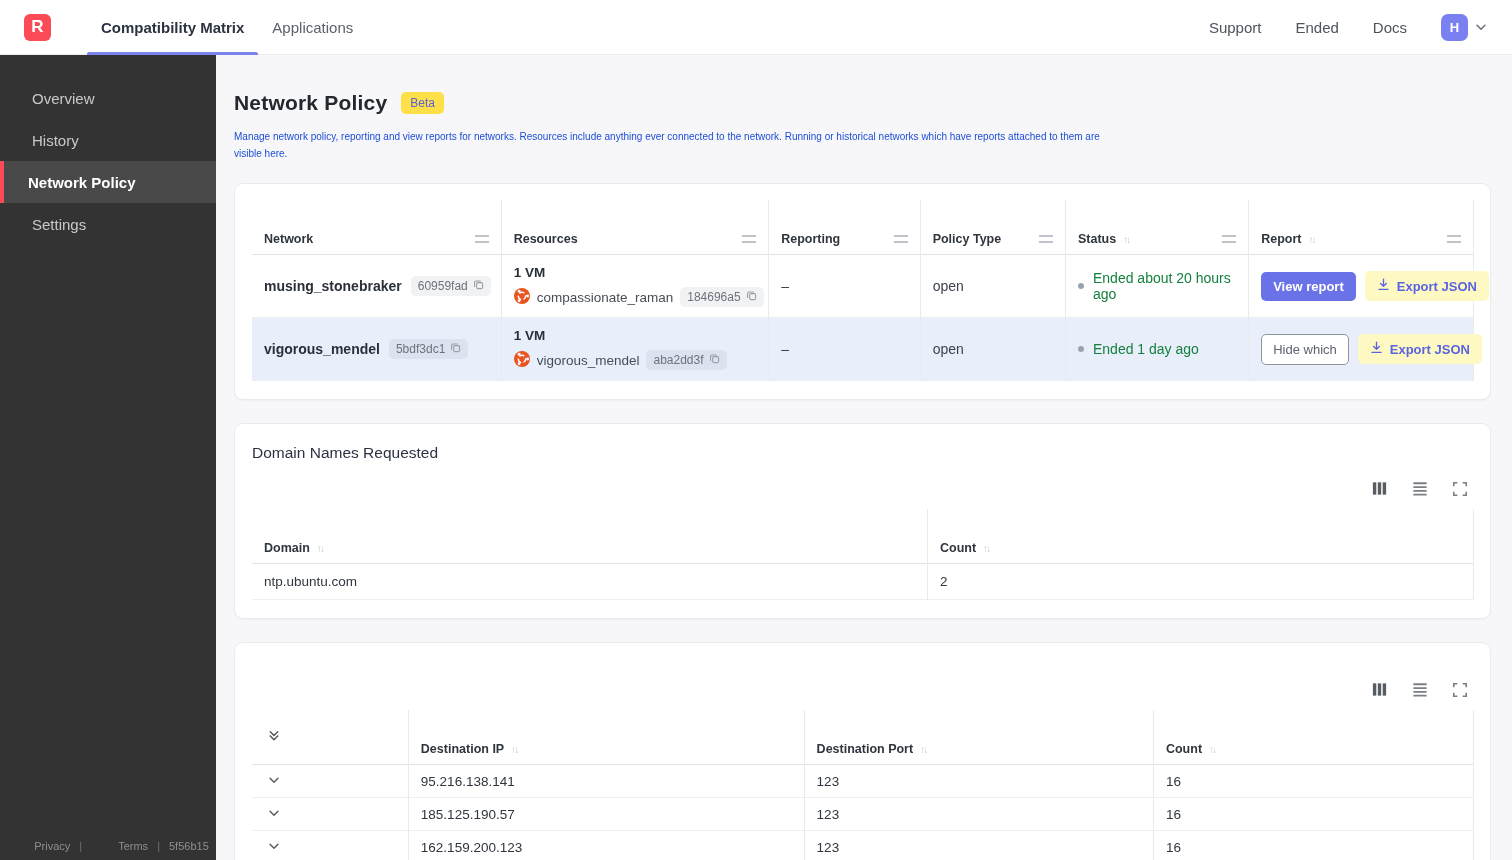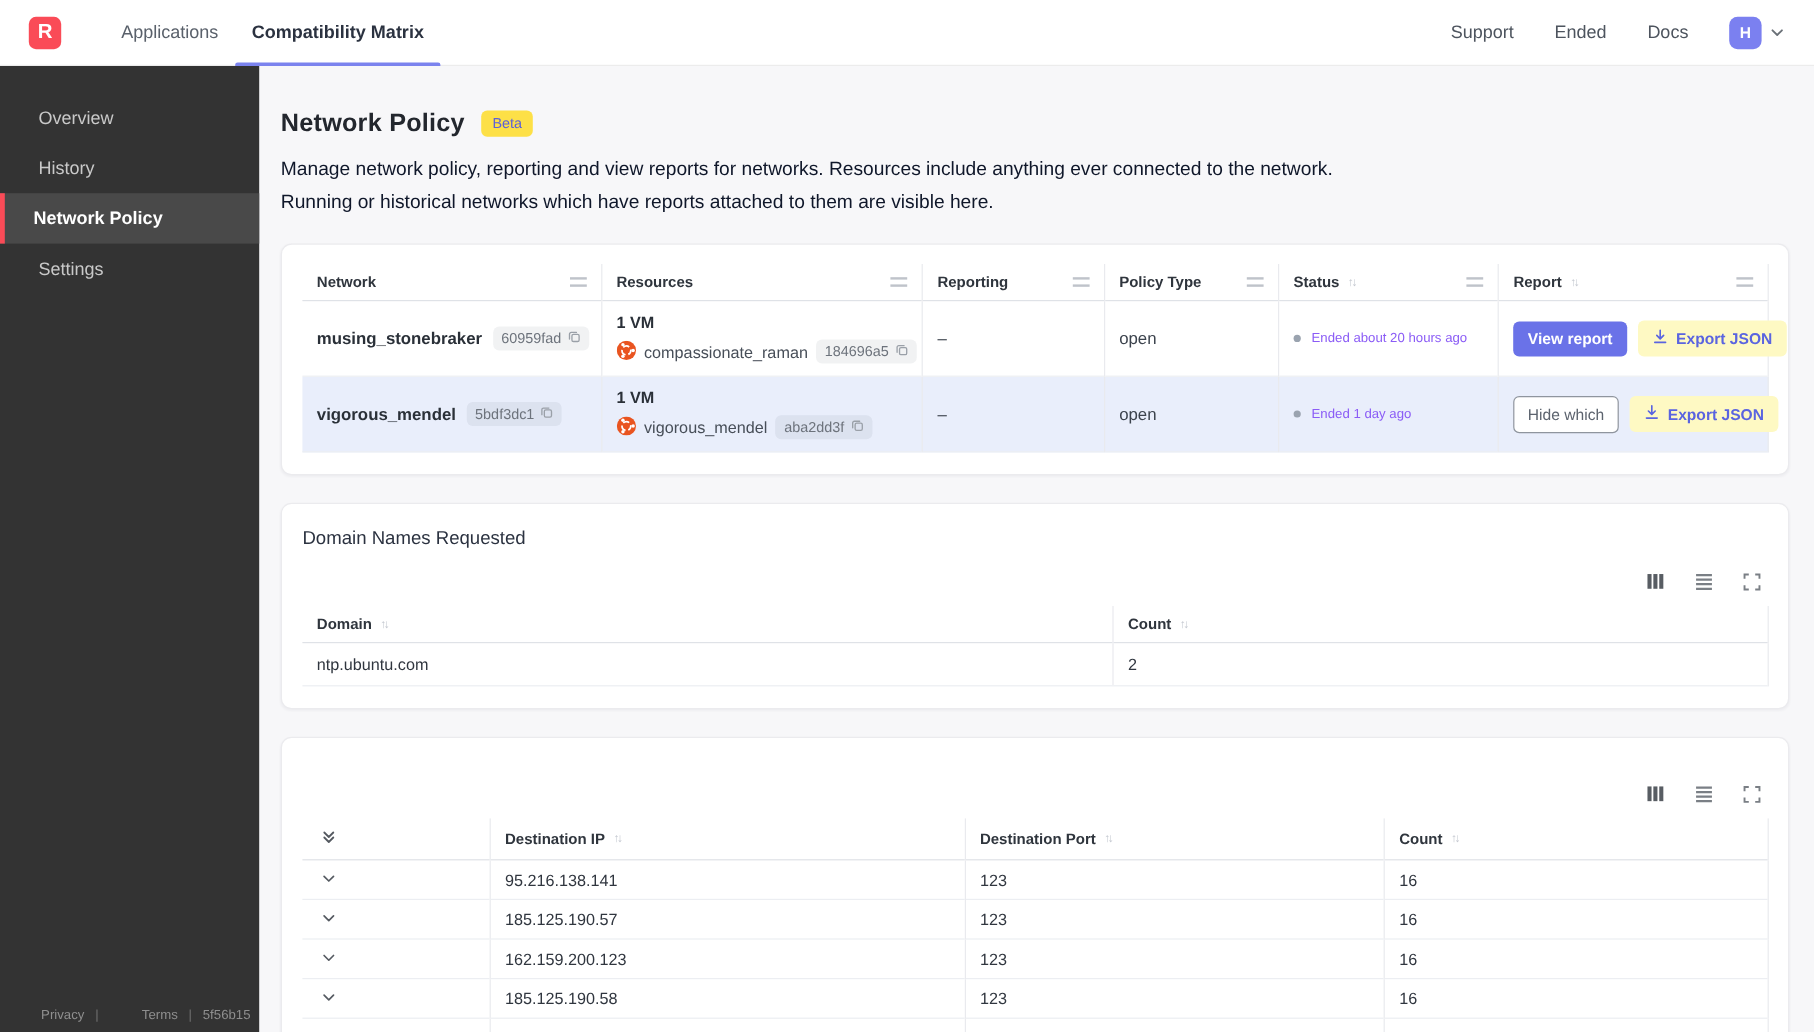--- a/index.html
+++ b/index.html
@@ -31,78 +31,78 @@
                  align-items:center; gap:9px; font-size:11px; color:#8f8f8f; }
   .side-footer .sep { color:#6f6f6f; }
   .side-footer a { color:#8f8f8f; text-decoration:none; cursor:pointer;margin-left:27px; }
 
   .main { flex:1; background:#f7f7f9; padding:36px 21px 0 18px; overflow:hidden; }
 
   
   .page-head { display:flex; align-items:center; gap:14px; }
   .page-title { font-size:21px; font-weight:bold; color:#23272e; letter-spacing:.2px; }
   .beta-badge { background:#fde047; color:#5c60d8; font-size:12px; padding:4px 9px; border-radius:5px; }
-  .page-desc { margin-top:13px; font-size:16px; color:#0f172a; line-height:1.7; max-width:880px; }
+  .page-desc { margin-top:13px; font-size:10px; color:#1d4ed8; line-height:1.7; max-width:880px; }
 
   
   .card { background:#fff; border:1px solid #ebebee; border-radius:9px; box-shadow:0 1px 2px rgba(30,35,50,.04); }
   .card-networks { margin-top:21px; padding:16px 16px 18px 17px; }
   .card-block { margin-top:23px; padding:20px 16px 18px 17px; }
   .card-title { font-size:15.5px; font-weight:normal; color:#2b3240; }
   .card-toolbar { display:flex; justify-content:flex-end; align-items:center; gap:23px; margin:18px 6px 12px 0; }
   .tool-icon { cursor:pointer; display:inline-flex; }
 
   
   table { width:100%; border-collapse:collapse; table-layout:fixed; }
   th { text-align:left; font-size:12.5px; color:#2f353d; font-weight:bold; padding:8px 12px; }
   th, td { border-right:1px solid #e9eaee; }
   thead tr { border-bottom:1px solid #dfe2e7; }
   tbody tr { border-bottom:1px solid #eceef2; }
-  .th-inner { display:flex; align-items:center; justify-content:space-between; gap:8px; }
+  .th-inner { display:flex; align-items:center; justify-content:space-between; gap:8px;margin-top:24px; }
   .th-label-group { display:flex; align-items:center; gap:7px; min-width:0; }
   .sort-icon { font-size:10px; color:#c3c7cf; letter-spacing:-2px; white-space:nowrap; }
   .drag-handle { width:14px; height:8px; border-top:2px solid #bfc3ca; border-bottom:2px solid #bfc3ca; flex-shrink:0; cursor:grab; }
 
   
   .nw-table td { padding:10px 12px; vertical-align:middle; height:55px; font-size:14px; color:#3c434d; }
   .row-highlight { background:#e9eefb; }
   .nw-name-line { display:flex; align-items:center; gap:9px; }
   .nw-name { font-weight:bold; font-size:14px; color:#2a3038; }
   .id-pill { background:rgba(25,30,45,.06); border-radius:5px; padding:3px 7px; font-size:12px; color:#6d737c;
              display:inline-flex; align-items:center; gap:5px; white-space:nowrap; }
   .vm-count { font-weight:bold; font-size:13.5px; color:#2a3038; margin-bottom:7px; }
   .resource-line { display:flex; align-items:center; gap:7px; }
   .resource-name { font-size:13.5px; color:#474e58; }
   .muted { color:#9aa0ab; }
-  .status-line { display:flex; align-items:center; gap:9px; font-size:11px; color:#8b5cf6; }
+  .status-line { display:flex; align-items:center; gap:9px; font-size:14px; color:#15803d; }
   .status-dot { width:6px; height:6px; border-radius:50%; background:#9aa3af; flex-shrink:0; }
   .report-cell { display:flex; align-items:center; gap:9px; }
   .btn { font-size:13px; font-weight:bold; border-radius:5px; padding:7px 12px; cursor:pointer; border:none;
          display:inline-flex; align-items:center; gap:7px; white-space:nowrap; }
   .btn-primary { background:#6a72e8; color:#fff; }
   .btn-outline { background:#fff; color:#5c636e; border:1px solid #8f959e; font-weight:normal; padding:7px 11px; }
   .btn-soft { background:#fef9c3; color:#5a64e0; }
 
   
   .simple-table td { padding:9px 12px; font-size:13.5px; color:#30363f; height:36px; }
   .dest-table td { height:33px; padding:7px 12px; }
   .expander-cell { padding-left:15px !important; }
   .chev { display:inline-flex; cursor:pointer; }
 </style>
 </head>
 <body>
 
 <div class="topnav">
   <div class="logo">R</div>
-  <div class="nav-tab">
-    <span>Applications</span>
-  </div>
   <div class="nav-tab active">
     <span>Compatibility Matrix</span>
     <span class="tab-underline"></span>
+  </div>
+  <div class="nav-tab">
+    <span>Applications</span>
   </div>
   <div class="nav-right">
     <span class="nav-link">Support</span>
     <span class="nav-link">Ended</span>
     <span class="nav-link">Docs</span>
     <div class="avatar-wrap">
       <div class="avatar">H</div>
       <span class="chev">
         <svg width="14" height="14" viewBox="0 0 16 16">
             <path d="M3.5 6l4.5 4.5L12.5 6" fill="none" stroke="#6b7178" stroke-width="1.8" stroke-linecap="round" stroke-linejoin="round"></path>

